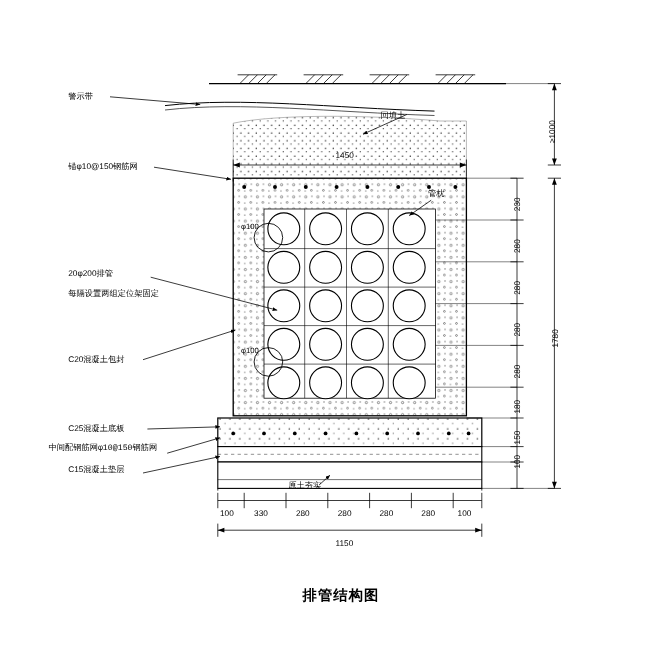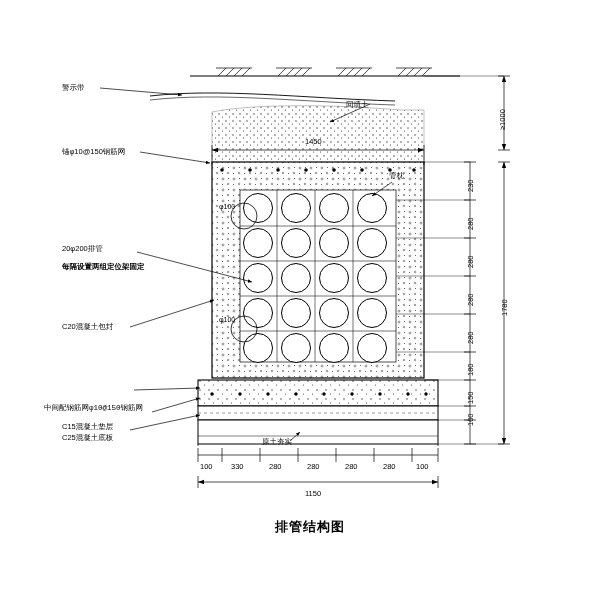--- a/index.html
+++ b/index.html
@@ -281,23 +281,23 @@
         <line x1="438" y1="420" x2="470" y2="420"></line>
         <line x1="438" y1="444" x2="504" y2="444"></line>
         <line x1="424" y1="76" x2="504" y2="76"></line>
       </g>
     </g>
   </svg>
 
   <div class="lbl" style="left:62px;top:84px;">警示带</div>
   <div class="lbl" style="left:62px;top:148px;">锚φ10@150钢筋网</div>
   <div class="lbl" style="left:62px;top:245px;">20φ200排管</div>
-  <div class="lbl" style="left:62px;top:263px;font-weight:bold;">每隔设置两组定位架固定</div>
+  <div class="lbl" style="left:62px;top:263px;">每隔设置两组定位架固定</div>
   <div class="lbl" style="left:62px;top:323px;">C20混凝土包封</div>
-  <div class="lbl" style="left:62px;top:386px;margin-top:48px;">C25混凝土底板</div>
+  <div class="lbl" style="left:62px;top:386px;">C25混凝土底板</div>
   <div class="lbl" style="left:44px;top:404px;font-family:Liberation Mono, monospace;">中间配钢筋网φ10@150钢筋网</div>
   <div class="lbl" style="left:62px;top:423px;">C15混凝土垫层</div>
 
   <div class="lbl" style="left:346px;top:101px;">回填土</div>
   <div class="lbl" style="left:389px;top:172px;">管枕</div>
   <div class="lbl small" style="left:219px;top:203px;">φ100</div>
   <div class="lbl small" style="left:219px;top:316px;">φ100</div>
   <div class="lbl" style="left:262px;top:438px;text-align:center;">原土夯实</div>
 
   <div class="dim" style="left:305px;top:137px;">1450</div>
@@ -316,15 +316,15 @@
   <div class="vdim" style="left:466px;top:192px;transform:rotate(-90deg);">230</div>
   <div class="vdim" style="left:466px;top:230px;transform:rotate(-90deg);">280</div>
   <div class="vdim" style="left:466px;top:268px;transform:rotate(-90deg);">280</div>
   <div class="vdim" style="left:466px;top:306px;transform:rotate(-90deg);">280</div>
   <div class="vdim" style="left:466px;top:344px;transform:rotate(-90deg);">280</div>
   <div class="vdim" style="left:466px;top:376px;transform:rotate(-90deg);">180</div>
   <div class="vdim" style="left:466px;top:404px;transform:rotate(-90deg);">150</div>
   <div class="vdim" style="left:466px;top:426px;transform:rotate(-90deg);">100</div>
   <div class="vdim" style="left:500px;top:316px;transform:rotate(-90deg);">1780</div>
 
-  <div class="title" style="left:275px;top:518px;">排管结构图</div>
+  <div class="title" style="left:275px;top:532px;">排管结构图</div>
 
 </div>
 
 </body></html>

